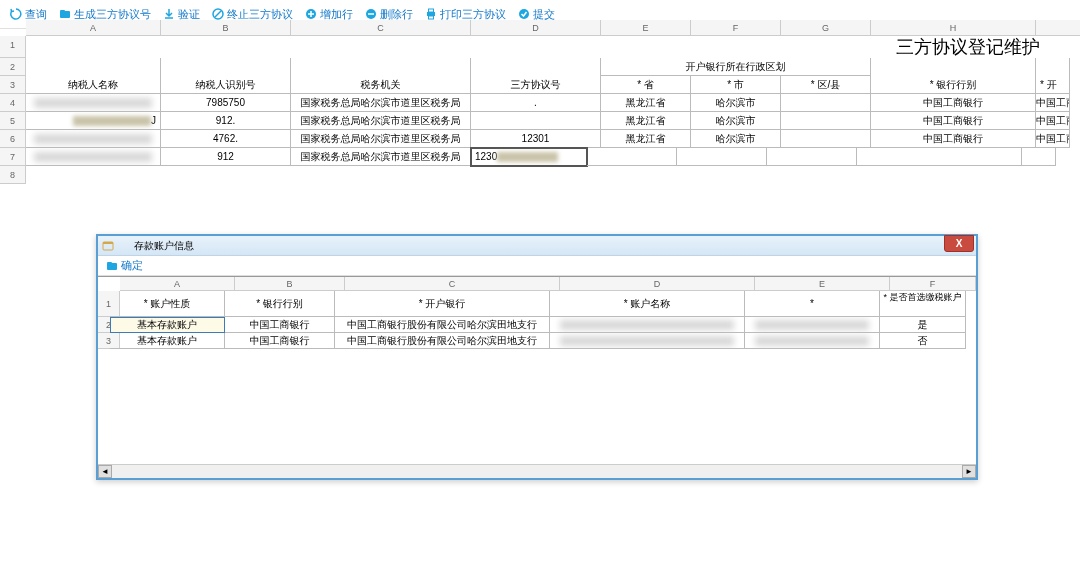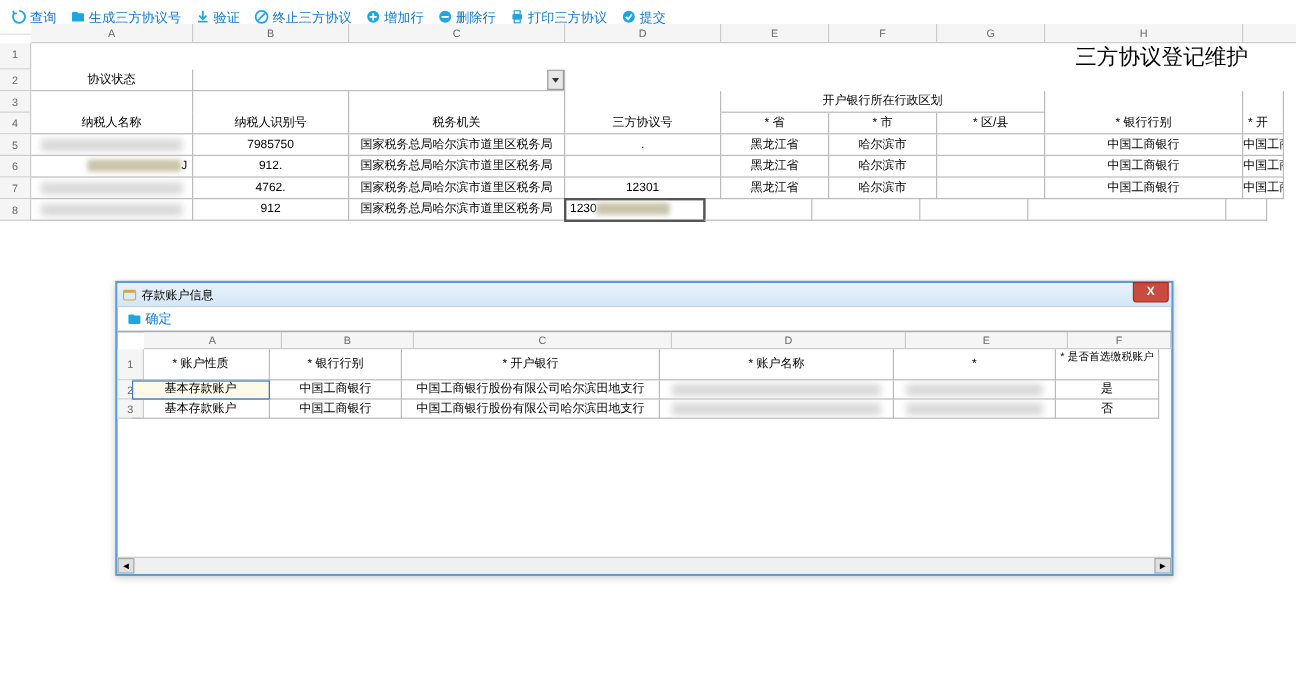--- a/index.html
+++ b/index.html
@@ -142,21 +142,21 @@
   height: 246px;
   border: 2px solid #5a9fd4;
   background: #fff;
   box-shadow: 0 2px 6px rgba(0,0,0,0.2);
 }
 .dialog-title {
   height: 20px;
   background: linear-gradient(#e8f2fb, #d4e6f5);
   display: flex;
   align-items: center;
-  gap: 4px;
+  gap: 20px;
   padding: 0 4px;
   border-bottom: 1px solid #c0d4e6;
   font-size: 10px;
 }
 .dialog-close {
   position: absolute;
   right: 2px;
   top: -1px;
   width: 30px;
   height: 17px;
@@ -367,31 +367,20 @@
     <div class="row-header">7</div>
     <div class="row-header">8</div>
   </div>
 
   <div class="sheet-body">
 
     <div class="sheet-row tall">
       <div class="cell noborder title-cell tall" style="width:1044px">三方协议登记维护</div>
     </div>
 
-    <div class="sheet-row">
-      <div class="cell" style="width:135px">协议状态</div>
-      <div class="cell dropdown-cell" style="width:310px">
-        <div class="dropdown-btn">
-          <svg viewBox="0 0 8 8" width="8" height="8">
-              <path d="M1 2 L4 6 L7 2 Z" fill="#333"></path>
-            </svg>
-        </div>
-      </div>
-      <div class="cell noborder" style="width:599px"></div>
-    </div>
 
     <div class="sheet-row">
       <div class="cell" style="width:135px;border-bottom:none"></div>
       <div class="cell" style="width:130px;border-bottom:none"></div>
       <div class="cell" style="width:180px;border-bottom:none"></div>
       <div class="cell" style="width:130px;border-bottom:none"></div>
       <div class="cell" style="width:270px">开户银行所在行政区划</div>
       <div class="cell" style="width:165px;border-bottom:none"></div>
       <div class="cell" style="width:34px;border-bottom:none"></div>
     </div>

